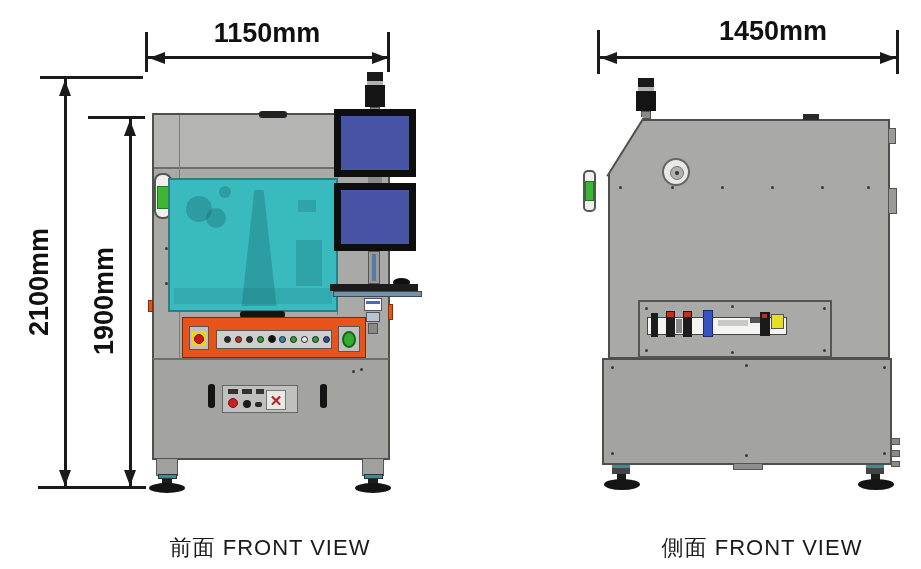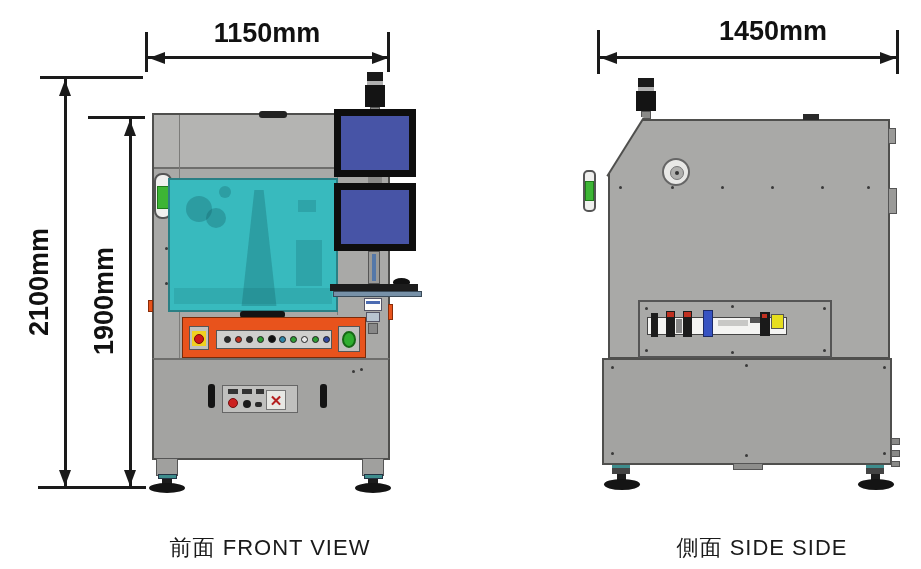--- a/index.html
+++ b/index.html
@@ -236,16 +236,16 @@
 
     
     <div class="part" style="left:612px;top:465px;width:18px;height:9px;background:#444;border-top:3px solid #3e8d8d;"></div>
     <div class="part" style="left:866px;top:465px;width:18px;height:9px;background:#444;border-top:3px solid #3e8d8d;"></div>
     <div class="part" style="left:617px;top:474px;width:9px;height:7px;background:#1c1c1c;"></div>
     <div class="part" style="left:871px;top:474px;width:9px;height:7px;background:#1c1c1c;"></div>
     <div class="foot-disc" style="left:604px;top:479px;width:36px;height:11px;"></div>
     <div class="foot-disc" style="left:858px;top:479px;width:36px;height:11px;"></div>
 
     
-    <div class="caption" style="left:630px;top:533px;width:264px;">側面  SIDE SIDE</div>
+    <div class="caption" style="left:630px;top:533px;width:264px;">側面  FRONT VIEW</div>
   </div>
 
 </div>
 
 </body></html>

